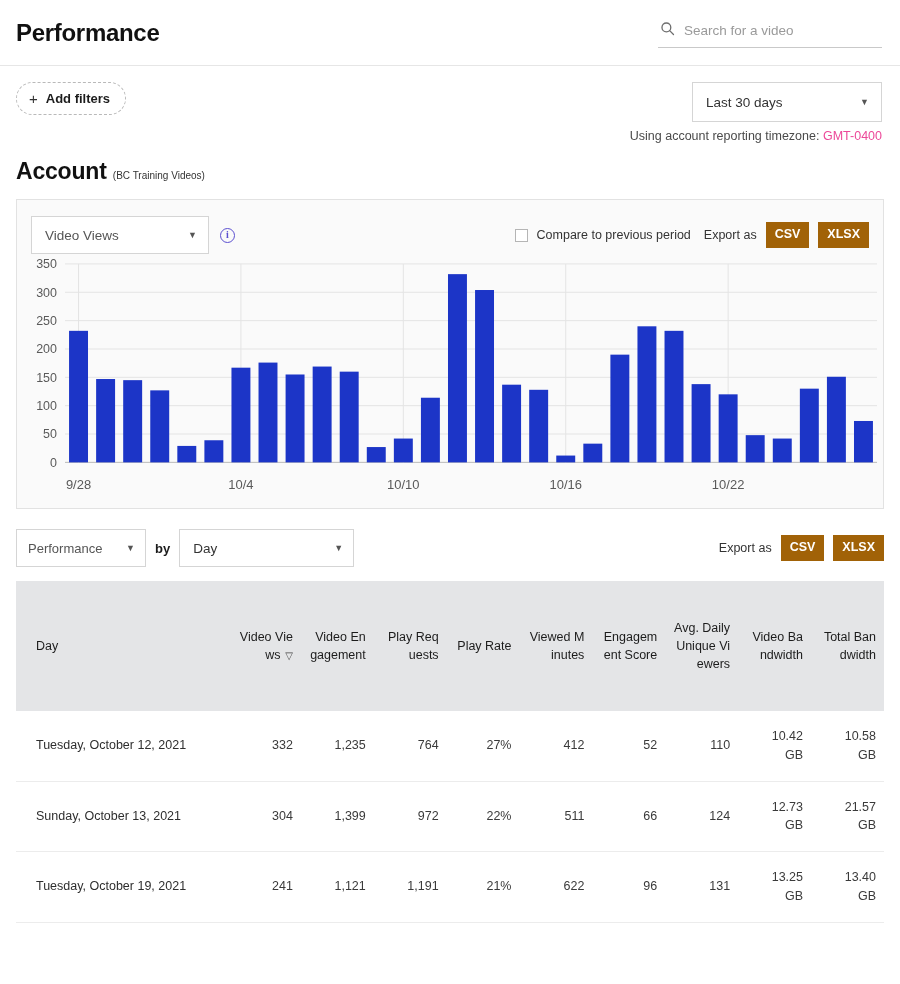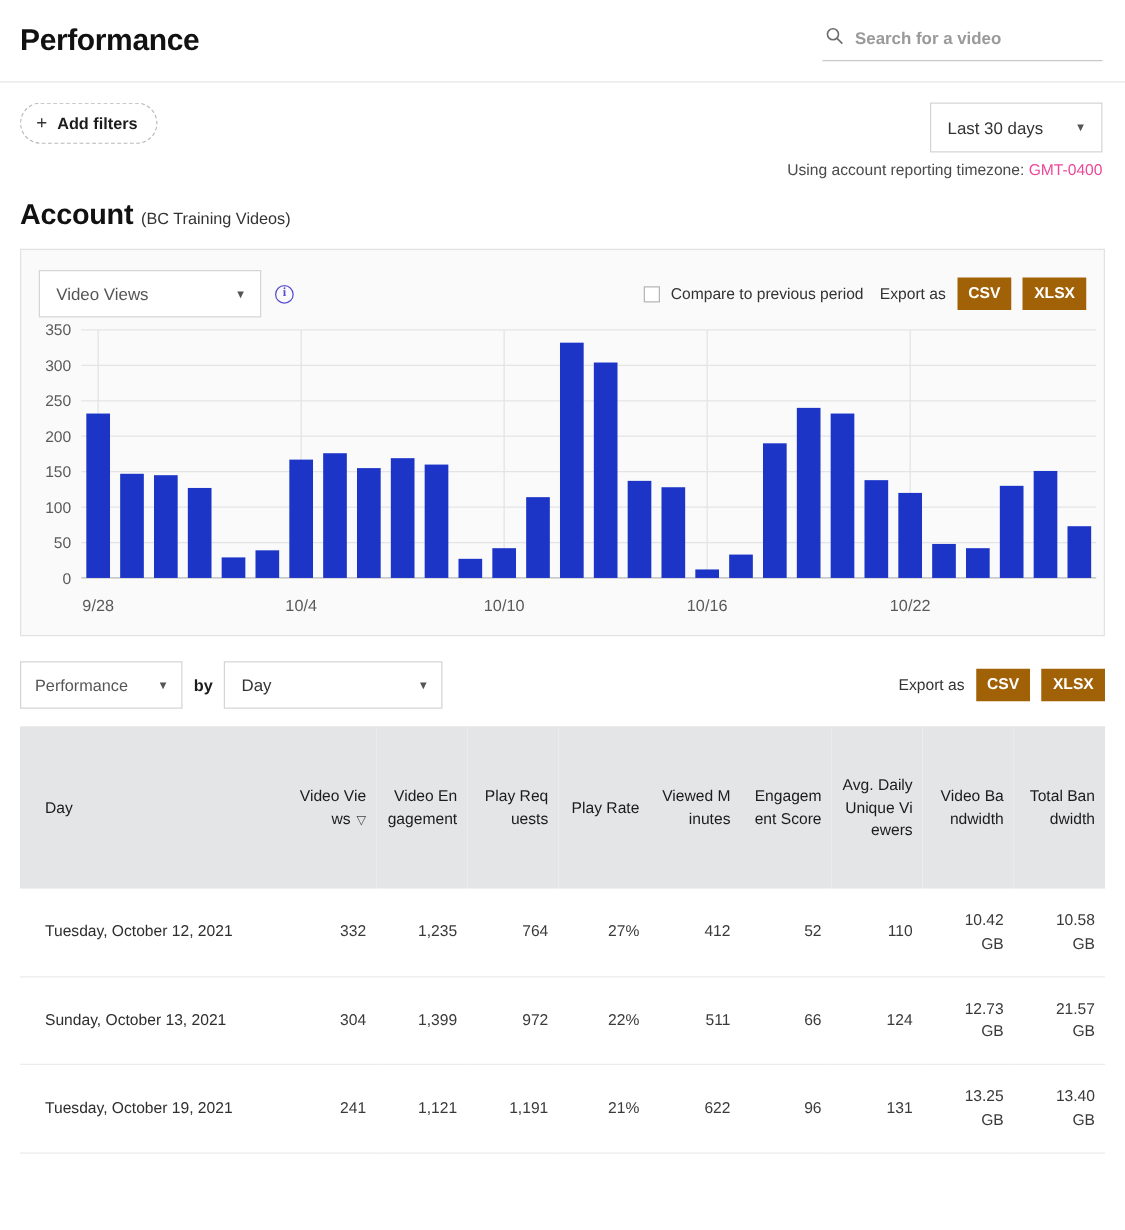--- a/index.html
+++ b/index.html
@@ -39,21 +39,20 @@
   .search-wrap svg { flex: 0 0 auto; }
   .search-input {
     border: none;
     outline: none;
     background: transparent;
     font-family: "Liberation Sans", sans-serif;
     font-size: 13.5px;
     color: #333;
     width: 100%;
     padding: 0;
-    font-weight: bold;
   }
   .search-input::placeholder { color: #9a9a9a; }
 
   
   .filterbar {
     position: relative;
     padding: 16px 18px 0 16px;
     height: 78px;
   }
   .add-filters {
@@ -68,21 +67,21 @@
     font-weight: bold;
     color: #1c1c1c;
     cursor: pointer;
   }
   .add-filters .plus { font-weight: normal; font-size: 15px; color: #333; }
 
   .daterange {
     position: absolute;
     right: 18px;
     top: 16px;
-    width: 138px;
+    width: 190px;
     height: 40px;
     border: 1px solid #d5d5d5;
     background: #fff;
     display: flex;
     align-items: center;
     justify-content: space-between;
     padding: 0 12px 0 13px;
     font-size: 13.5px;
     color: #333;
     cursor: pointer;
@@ -100,21 +99,21 @@
 
   
   .account-title {
     padding: 14px 16px 0 16px;
     font-size: 23px;
     font-weight: bold;
     color: #111;
     letter-spacing: -0.2px;
   }
   .account-title .sub {
-    font-size: 13px;
+    font-size: 10px;
     font-weight: normal;
     color: #333;
     letter-spacing: 0;
   }
 
   
   .chart-card {
     margin: 14px 16px 0 16px;
     border: 1px solid #e2e2e2;
     background: #fafafa;

